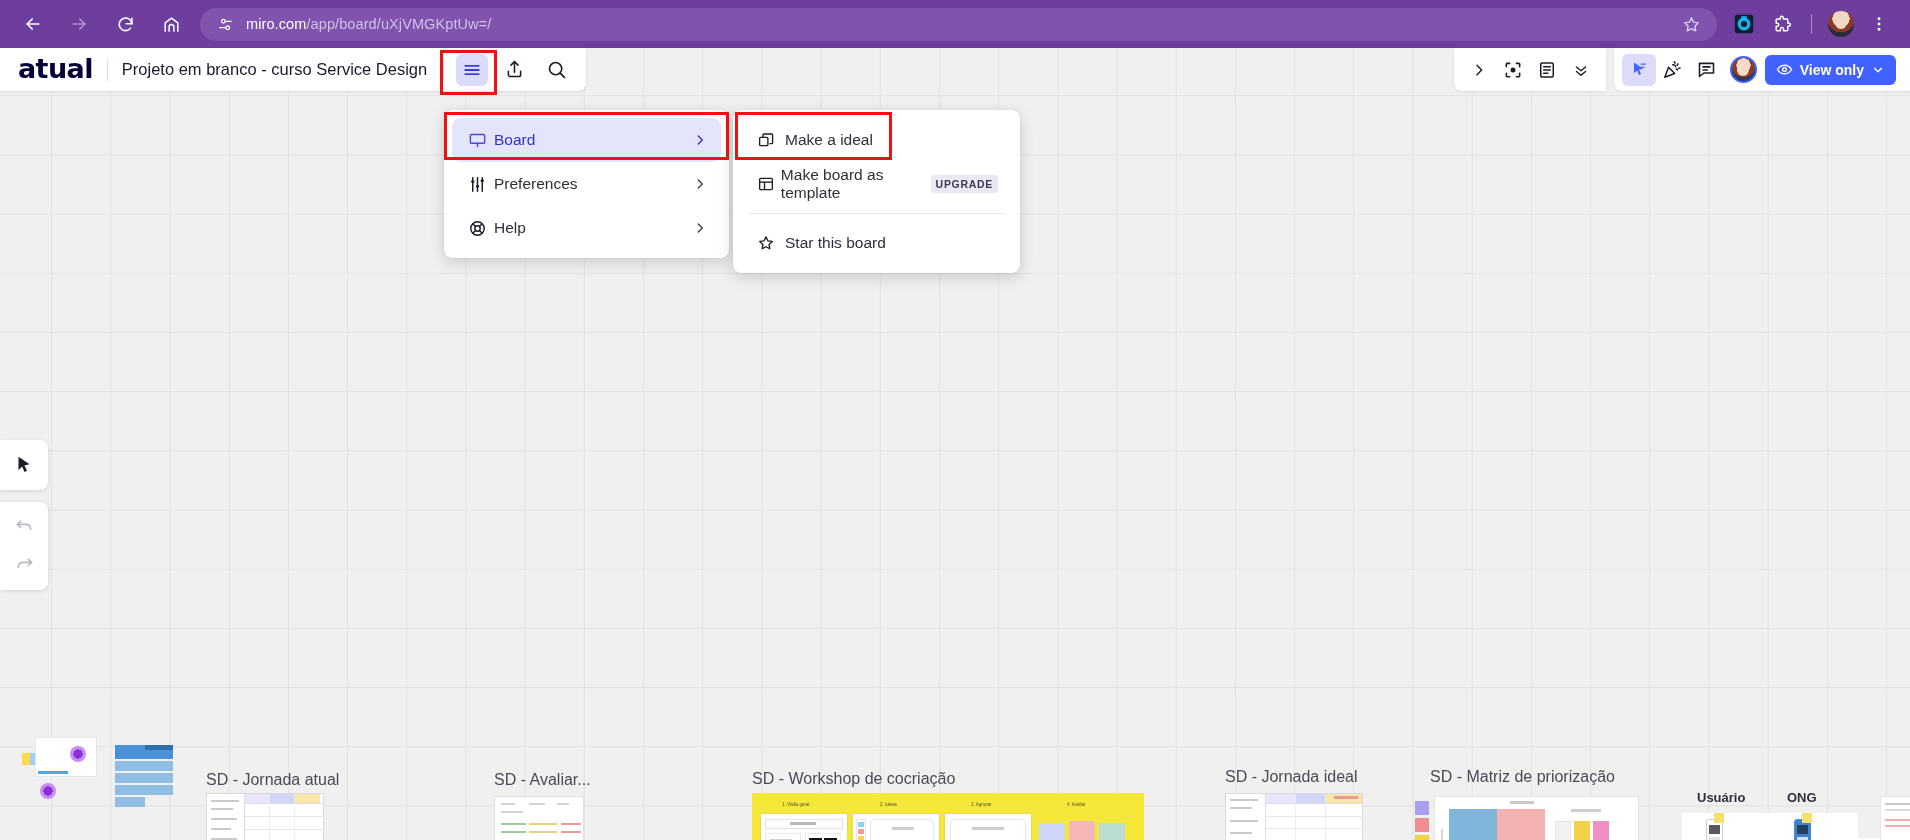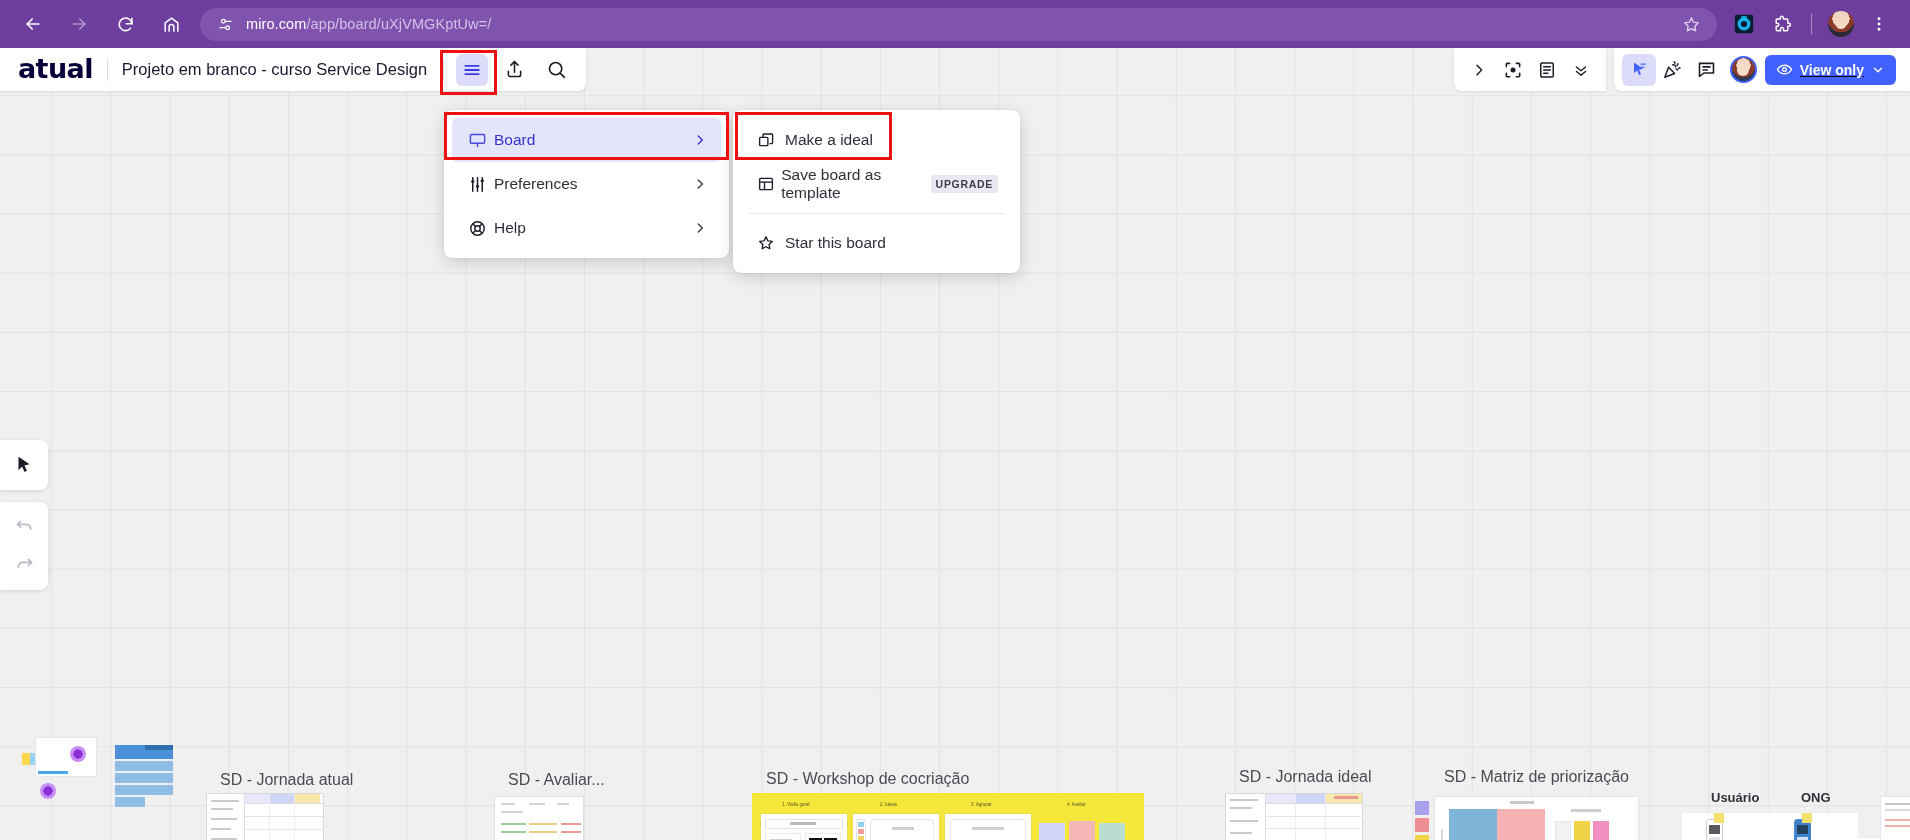--- a/index.html
+++ b/index.html
@@ -97,21 +97,21 @@
   
   #miro-topbar-right {
     position: absolute; right: 0; top: 48px; height: 43px;
     display: flex; align-items: stretch; gap: 8px; z-index: 30;
   }
   .tb-group {
     background: #fff; border-radius: 0 0 0 8px;
     display: flex; align-items: center; padding: 0 8px;
     box-shadow: 0 1px 3px rgba(0,0,0,.10);
   }
-  .tb-group.second { border-radius: 0 0 0 8px; padding-right: 14px; text-decoration: underline; }
+  .tb-group.second { border-radius: 0 0 0 8px; padding-right: 14px; }
   .tb-btn {
     width: 34px; height: 32px; border-radius: 6px;
     display: flex; align-items: center; justify-content: center;
   }
   .tb-btn.active { background: #dcdcfa; }
   #miro-avatar {
     width: 27px; height: 27px; border-radius: 50%; margin: 0 8px 0 6px;
     border: 2px solid #4262ff;
     background: radial-gradient(circle at 50% 32%, #f2d9c6 0 36%, #8c3b2b 37% 62%, #2b3a5a 63%);
     position: relative; overflow: hidden;
@@ -145,21 +145,21 @@
     z-index: 40;
   }
   .menu-item {
     height: 44px; display: flex; align-items: center;
     padding: 0 14px 0 16px; font-size: 15.5px; color: #2f2f3a;
     margin: 0 8px; border-radius: 6px;
   }
   .menu-item .mi-icon { width: 26px; display: flex; align-items: center; }
   .menu-item .mi-label { flex: 1; }
   .menu-item .mi-chev { color: #3b3b46; display: flex; }
-  .menu-item.selected { background: #e4e4fb; color: #3333cc; }
+  .menu-item.selected { background: #e4e4fb; color: #3333cc; border-radius: 9px; }
   .menu-item.selected .mi-chev { color: #3333cc; }
 
   #red-board { position: absolute; left: 444px; top: 112px; width: 285px; height: 48px;
                border: 3px solid #ee1111; z-index: 55; pointer-events: none; }
 
   #submenu {
     position: absolute; left: 733px; top: 110px; width: 287px;
     background: #fff; border-radius: 8px; padding: 8px 0;
     box-shadow: 0 4px 16px rgba(0,0,0,.16), 0 0 1px rgba(0,0,0,.2);
     z-index: 40;
@@ -174,21 +174,21 @@
     background: #e9e9f3; color: #3c3c50; font-size: 10.5px; font-weight: 700;
     letter-spacing: .7px; padding: 3px 5px; border-radius: 3px; margin-left: 8px;
   }
   .sub-sep { height: 1px; background: #e6e6ec; margin: 7px 16px; }
   #red-copy { position: absolute; left: 735px; top: 112px; width: 157px; height: 48px;
               border: 3px solid #ee1111; z-index: 55; pointer-events: none; }
 
   
   .frame-label {
     position: absolute; font-size: 16px; color: #4a4a55;
-    white-space: nowrap; font-family: "Liberation Sans", sans-serif; margin-left: 14px;
+    white-space: nowrap; font-family: "Liberation Sans", sans-serif;
   }
   .mini { position: absolute; }
   .card-white { background: #fff; }
 </style>
 </head>
 <body>
 
 <div id="browser-bar">
   <div class="nav-btn">
     <svg width="20" height="20" viewBox="0 0 24 24" fill="none" stroke="#ffffff" stroke-width="2" stroke-linecap="round" stroke-linejoin="round">
@@ -618,21 +618,21 @@
     <span>Make a ideal</span>
   </div>
   <div class="sub-item">
     <span class="mi-icon">
       <svg width="18" height="18" viewBox="0 0 24 24" fill="none" stroke="#1c1c28" stroke-width="1.8" stroke-linejoin="round">
           <rect x="3.5" y="4.5" width="17" height="15" rx="1.4"></rect>
           <path d="M3.5 9.5h17"></path>
           <path d="M10 9.5v10"></path>
         </svg>
     </span>
-    <span>Save board as template</span>
+    <span>Make board as template</span>
     <span class="badge-upgrade">UPGRADE</span>
   </div>
   <div class="sub-sep"></div>
   <div class="sub-item">
     <span class="mi-icon">
       <svg width="18" height="18" viewBox="0 0 24 24" fill="none" stroke="#1c1c28" stroke-width="1.8" stroke-linejoin="round">
           <path d="M12 3.8l2.5 5.3 5.8.8-4.2 4 1 5.8L12 17l-5.1 2.7 1-5.8-4.2-4 5.8-.8z"></path>
         </svg>
     </span>
     <span>Star this board</span>

